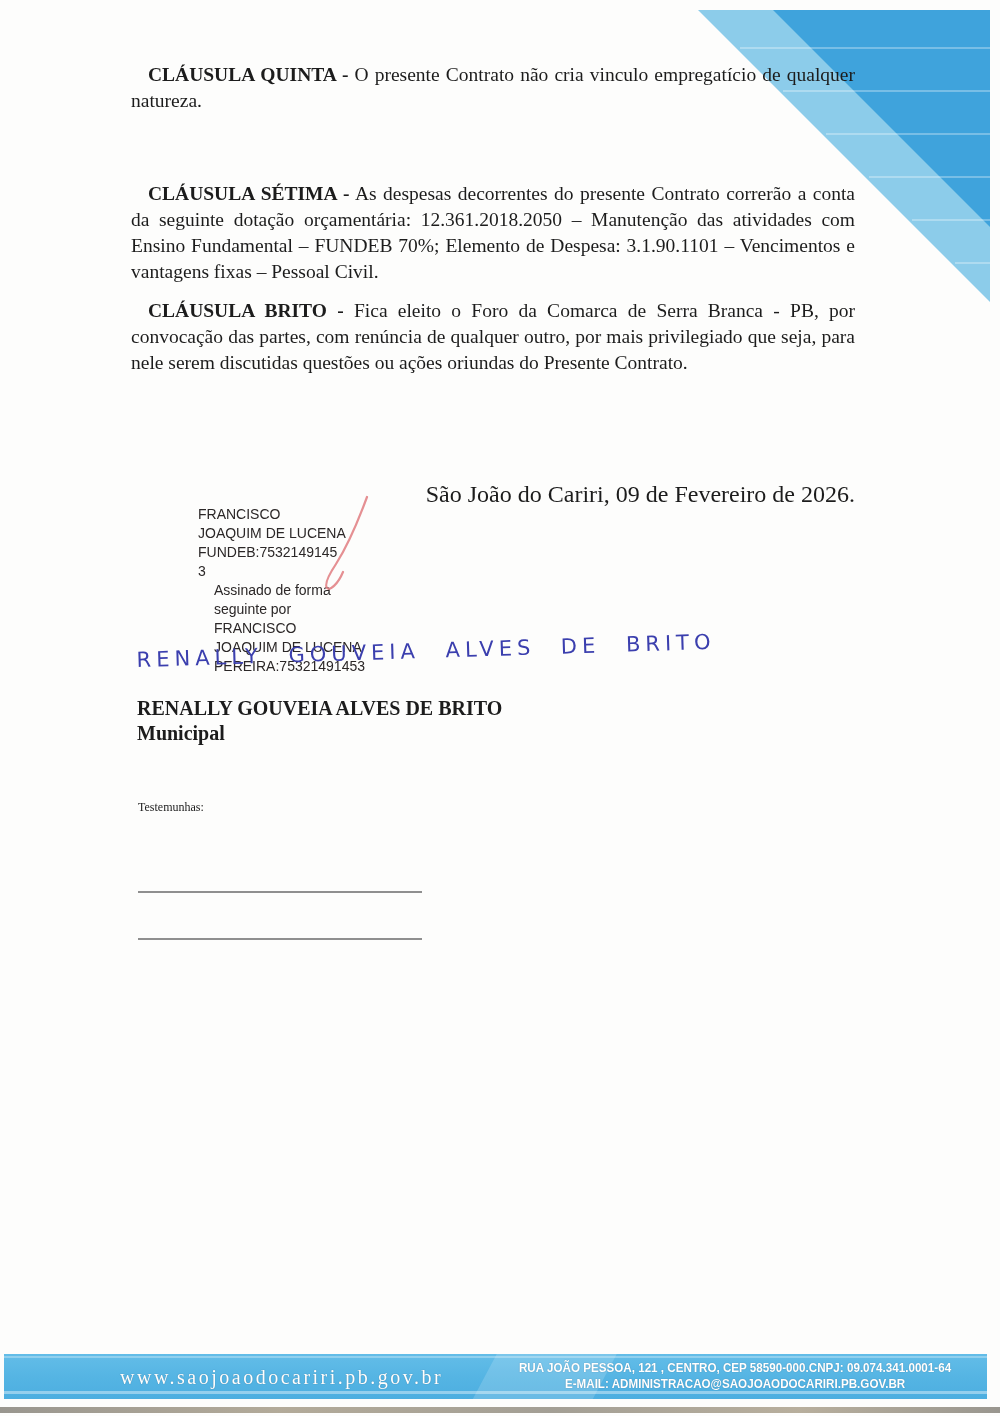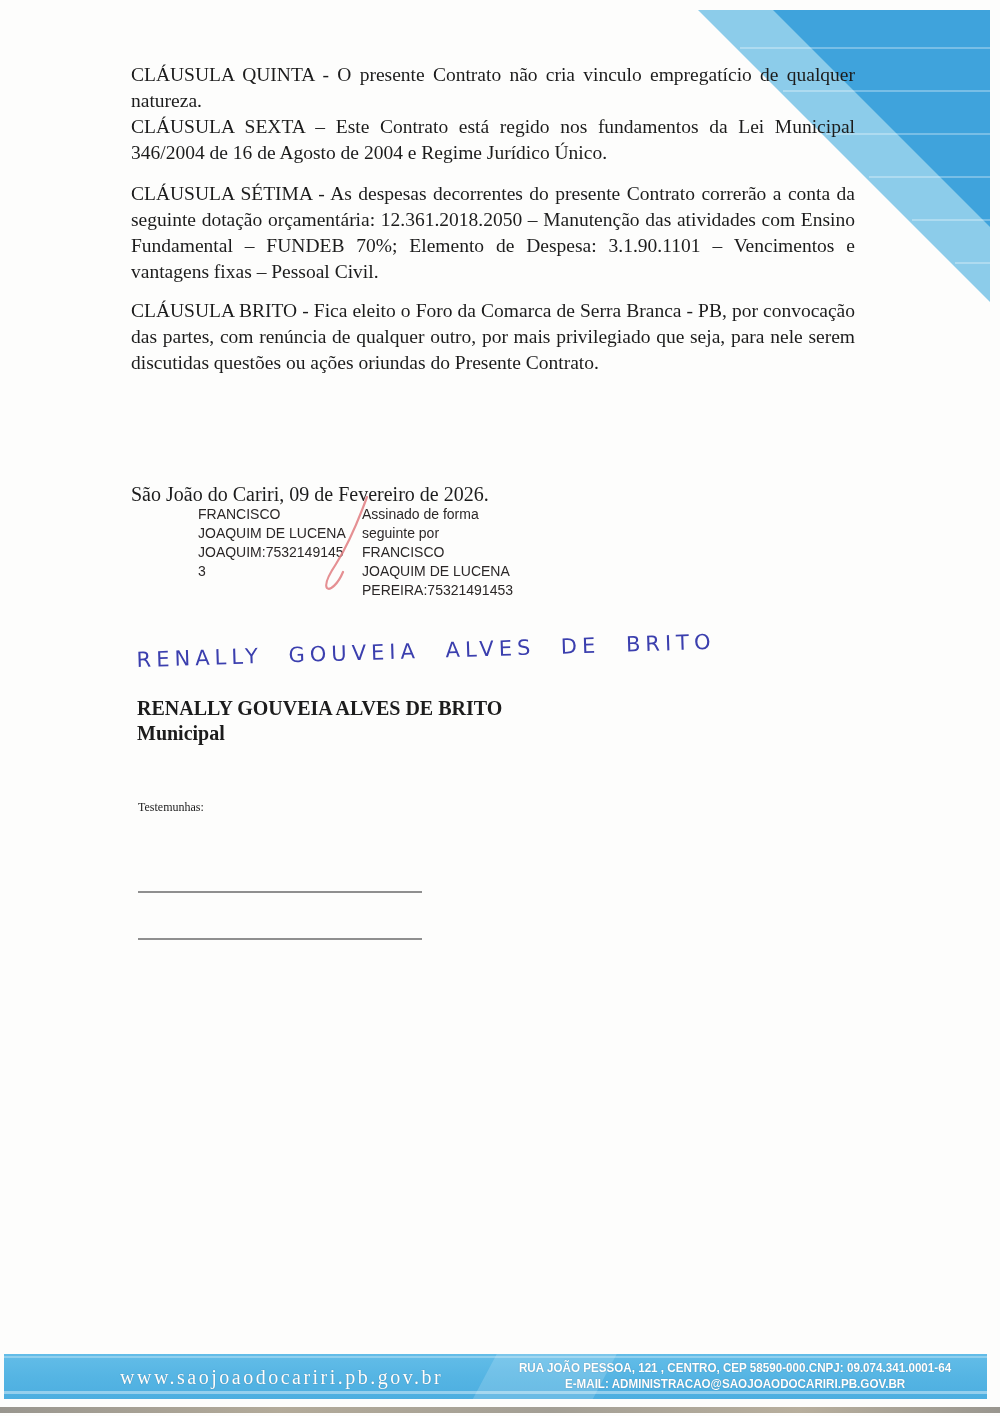--- a/index.html
+++ b/index.html
@@ -18,31 +18,32 @@
   .tri-light{fill:var(--triangle-light,#8cccea);}
   .tri-dark{fill:var(--triangle-dark,#3fa3dc);}
 
   
   .clause, .closing, .dateline{
     position:absolute;left:131px;width:724px;
     margin:0;
     font-size:19.5px;line-height:26px;
     text-align:justify;
   }
-  .clause b{font-weight:normal;}
+  .clause b{font-weight:bold;margin-left:17px;}
   .closing{text-indent:124px;}
-  .dateline{text-align:left;font-size:20px;}
+  .dateline{text-align:right;font-size:24px;}
 
   
   .digsig{
     position:absolute;left:198px;top:505px;
     display:flex;
     font-family:"Liberation Sans", sans-serif;
     font-size:14px;line-height:19px;
     color:#2b2727;
+    flex-direction:column;
   }
   .digsig-col1{width:148px;}
   .digsig-col2{width:150px;margin-left:16px;}
   .flourish{position:absolute;left:312px;top:494px;}
   .flourish path{stroke:var(--flourish-red,#e28487);stroke-width:2.2;fill:none;stroke-linecap:round;opacity:.9;}
 
   
   .party{
     position:absolute;left:130px;
     font-size:20px;font-weight:bold;line-height:25px;
@@ -120,43 +121,39 @@
       <line x1="214" y1="210" x2="292" y2="210"></line>
       <line x1="257" y1="253" x2="292" y2="253"></line>
     </g>
   </svg>
 
   <p class="clause" style="top:62px">
     <b>CLÁUSULA QUINTA -</b>
     <span>O presente Contrato não cria vinculo empregatício de qualquer natureza.</span>
   </p>
 
-  <p class="clause" style="top:114px">
-    <b>CLÁUSULA SEXTA –</b>
-    <span>Este Contrato está regido nos fundamentos da Lei Municipal 346/2004 de 16 de Agosto de 2004 e Regime Jurídico Único.</span>
-  </p>
 
   <p class="clause" style="top:181px">
     <b>CLÁUSULA SÉTIMA -</b>
     <span>As despesas decorrentes do presente Contrato correrão a conta da seguinte dotação orçamentária: 12.361.2018.2050 – Manutenção das atividades com Ensino Fundamental – FUNDEB 70%; Elemento de Despesa: 3.1.90.1101 – Vencimentos e vantagens fixas – Pessoal Civil.</span>
   </p>
 
   <p class="clause" style="top:298px">
     <b>CLÁUSULA BRITO -</b>
     <span>Fica eleito o Foro da Comarca de Serra Branca - PB, por convocação das partes, com renúncia de qualquer outro, por mais privilegiado que seja, para nele serem discutidas questões ou ações oriundas do Presente Contrato.</span>
   </p>
 
 
   <p class="dateline" style="top:481px">São João do Cariri, 09 de Fevereiro de 2026.</p>
 
   <div class="digsig">
     <div class="digsig-col1">
       <div>FRANCISCO</div>
       <div>JOAQUIM DE LUCENA</div>
-      <div>JOAQUIM:7532149145</div>
+      <div>FUNDEB:7532149145</div>
       <div>3</div>
     </div>
     <div class="digsig-col2">
       <div>Assinado de forma</div>
       <div>seguinte por FRANCISCO</div>
       <div>JOAQUIM DE LUCENA</div>
       <div>PEREIRA:75321491453</div>
     </div>
   </div>
 

